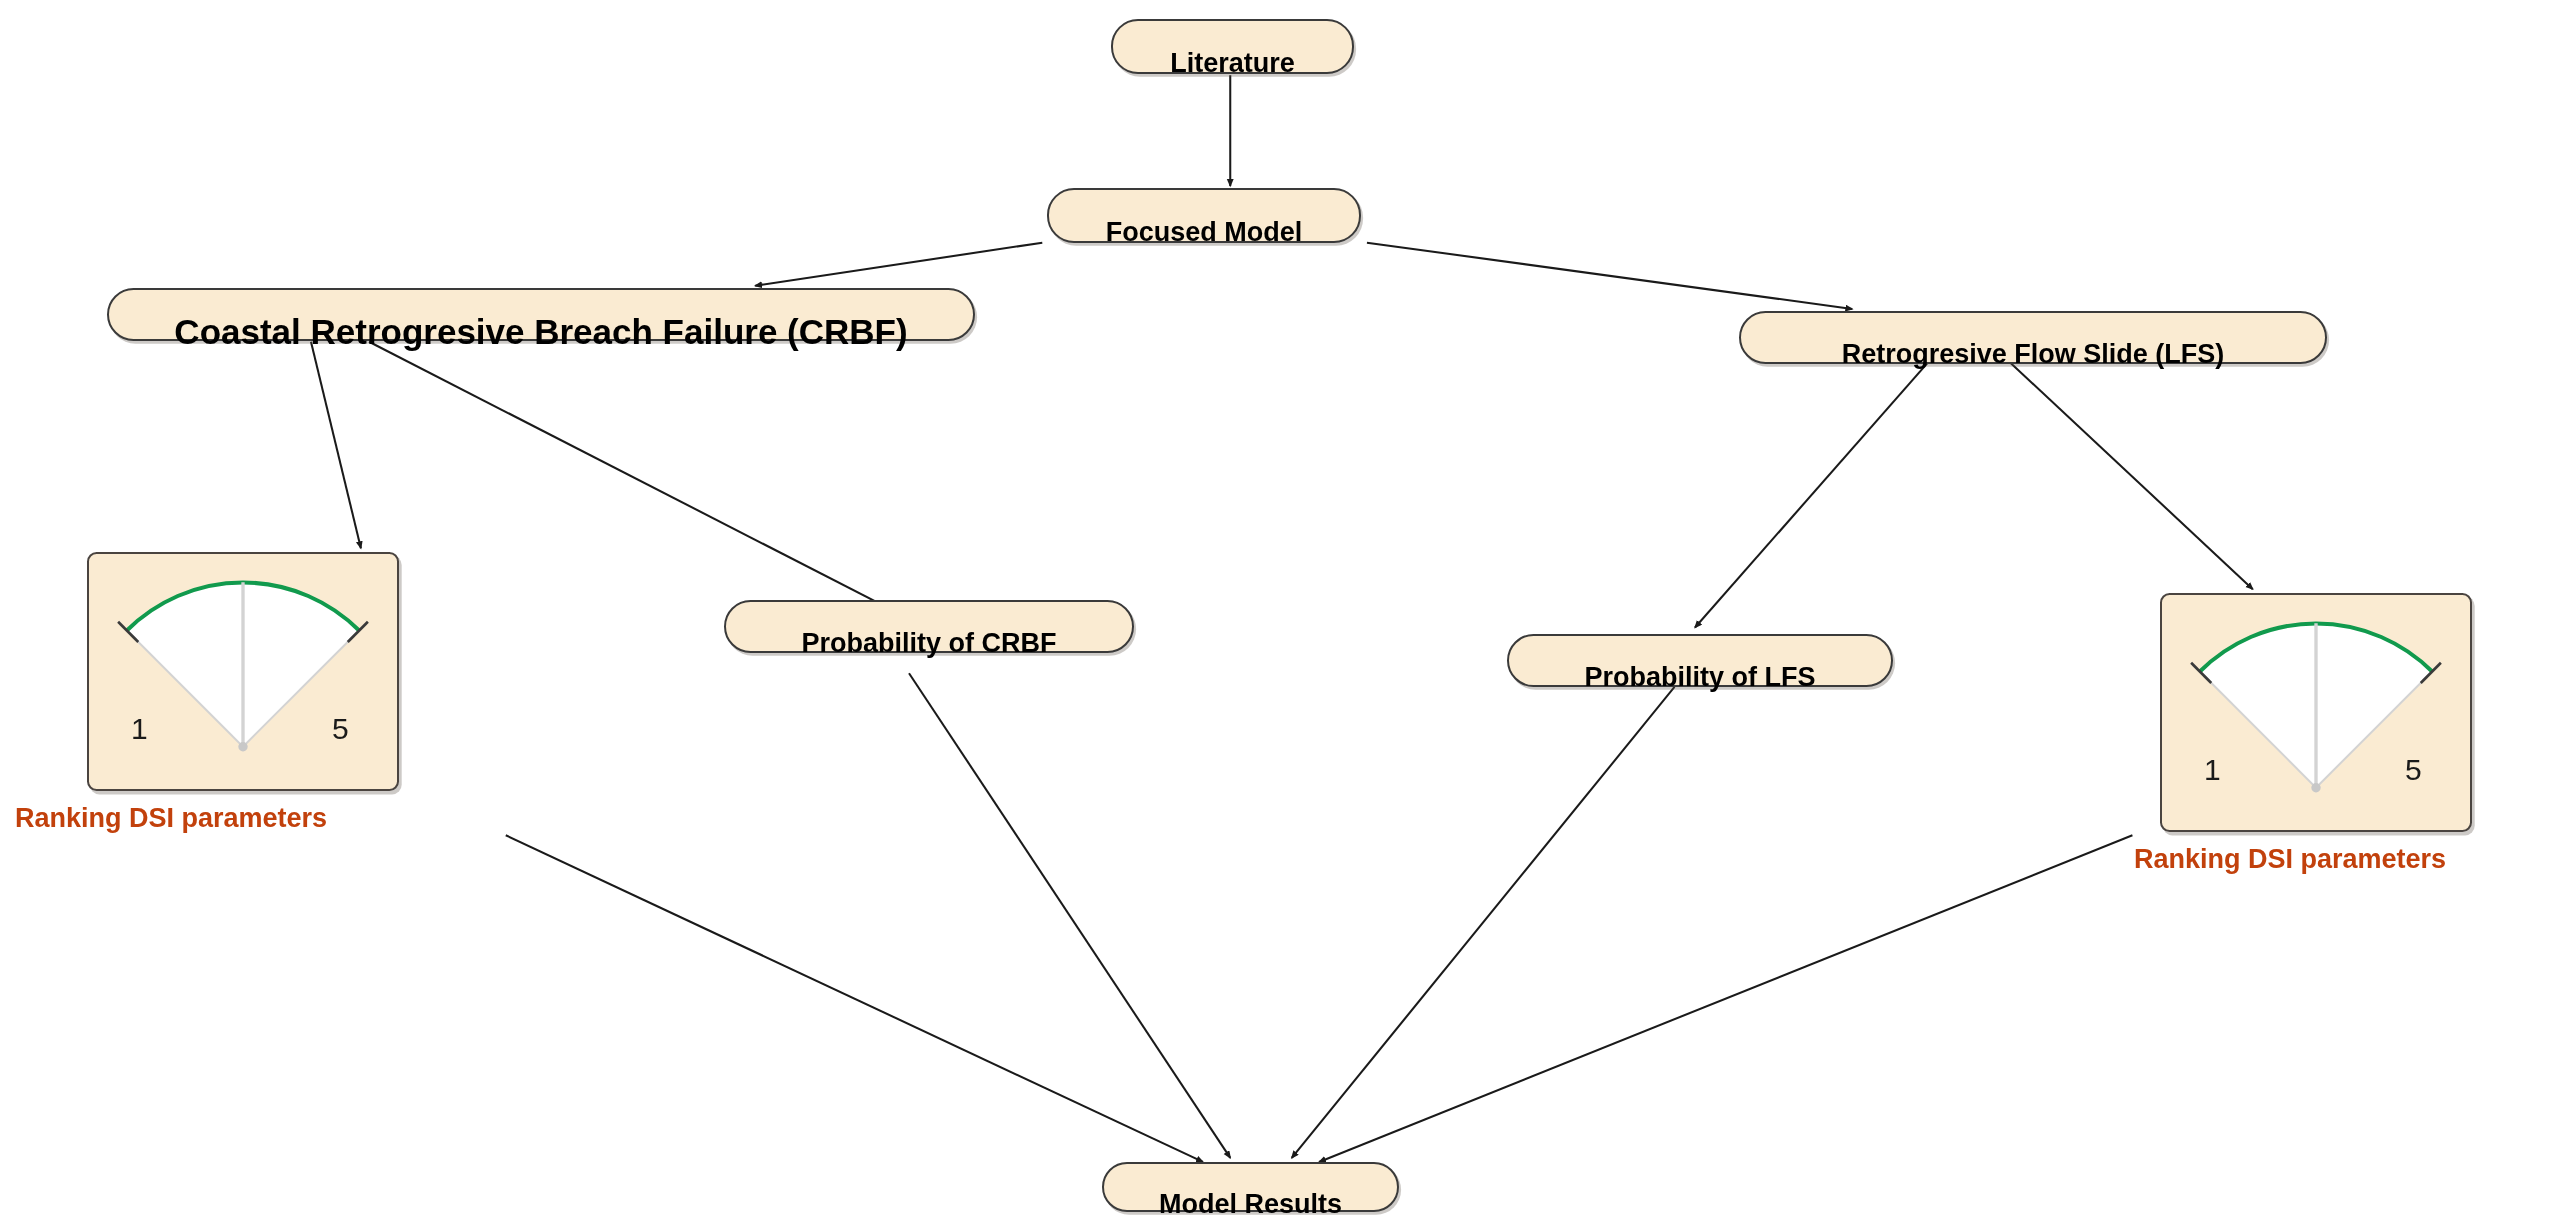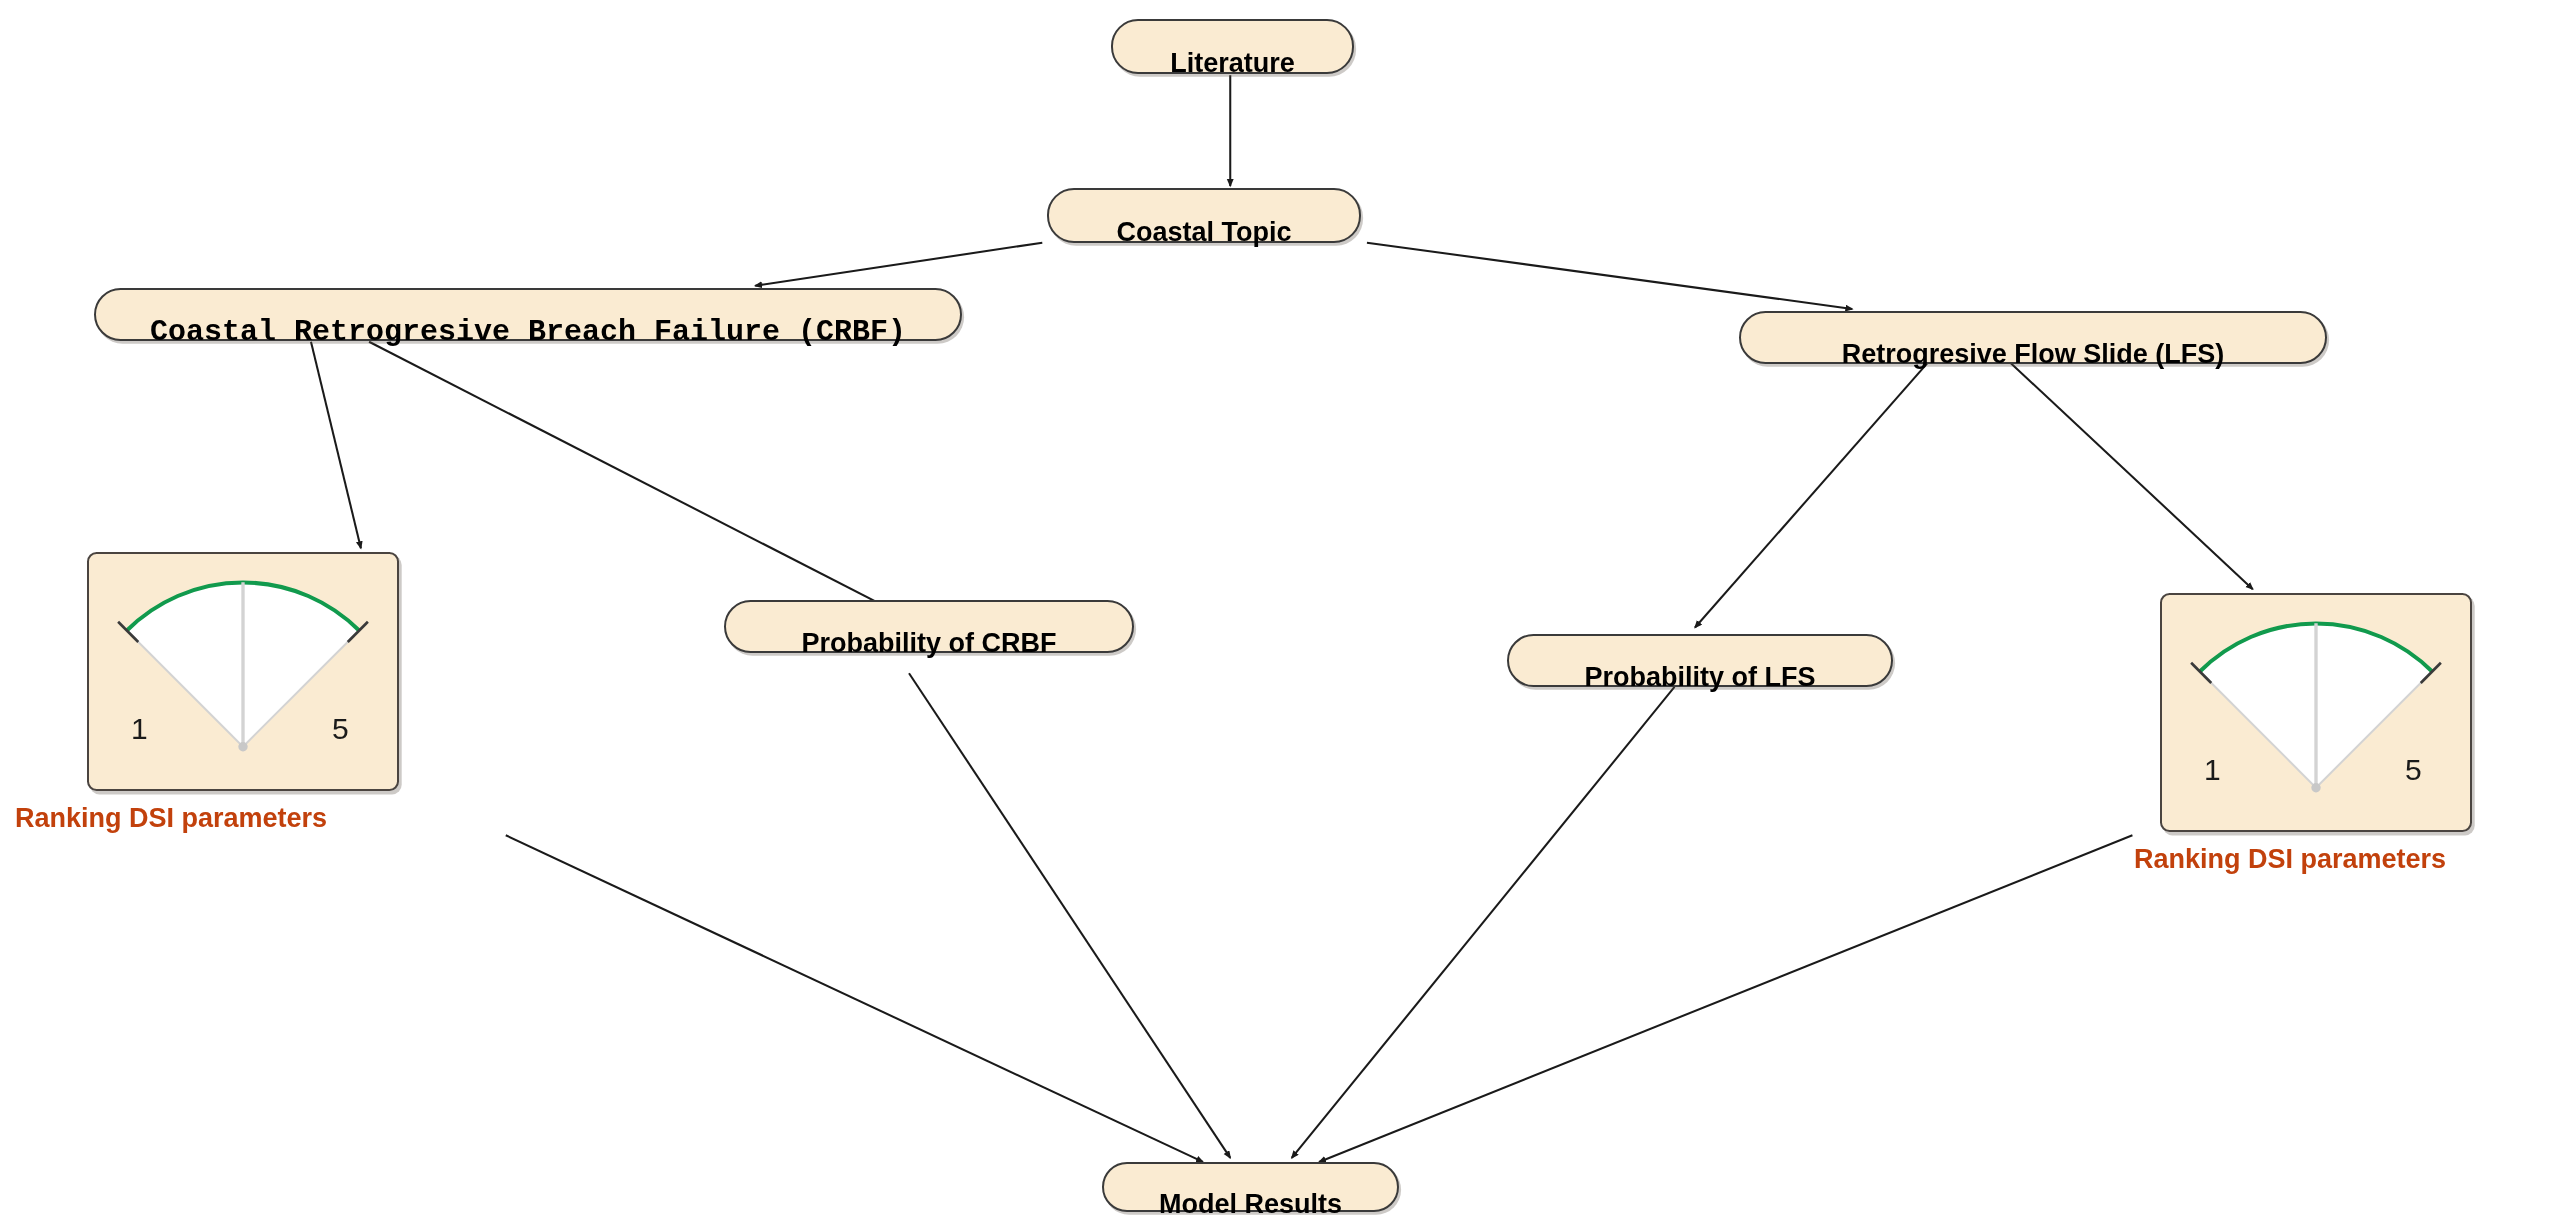--- a/index.html
+++ b/index.html
@@ -102,24 +102,24 @@
       <line x1="2450" y1="1005" x2="1890" y2="1694"></line>
       <line x1="3120" y1="1222" x2="1930" y2="1700"></line>
     </g>
   </svg>
 
   <div class="node" style="left:1111px; top:19px; width:243px; height:55px; font-size:27px;">
     <span class="node-label">Literature</span>
   </div>
 
   <div class="node" style="left:1047px; top:188px; width:314px; height:55px; font-size:27px;">
-    <span class="node-label">Coastal Topic</span>
+    <span class="node-label">Focused Model</span>
   </div>
 
-  <div class="node" style="left:94px; top:288px; width:868px; height:53px; font-size:30px;font-family:Liberation Mono, monospace;">
+  <div class="node" style="left:107px; top:288px; width:868px; height:53px; font-size:35px;">
     <span class="node-label">Coastal Retrogresive Breach Failure (CRBF)</span>
   </div>
 
   <div class="node" style="left:1739px; top:311px; width:588px; height:53px; font-size:27px;">
     <span class="node-label">Retrogresive Flow Slide (LFS)</span>
   </div>
 
   <div class="node" style="left:724px; top:600px; width:410px; height:53px; font-size:27px;">
     <span class="node-label">Probability of CRBF</span>
   </div>

